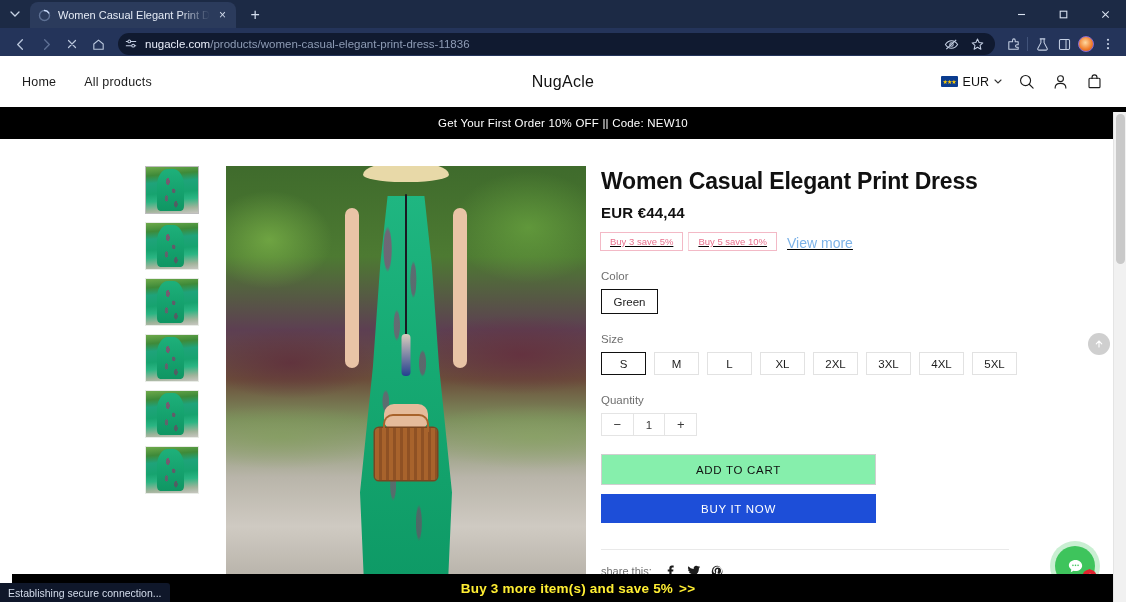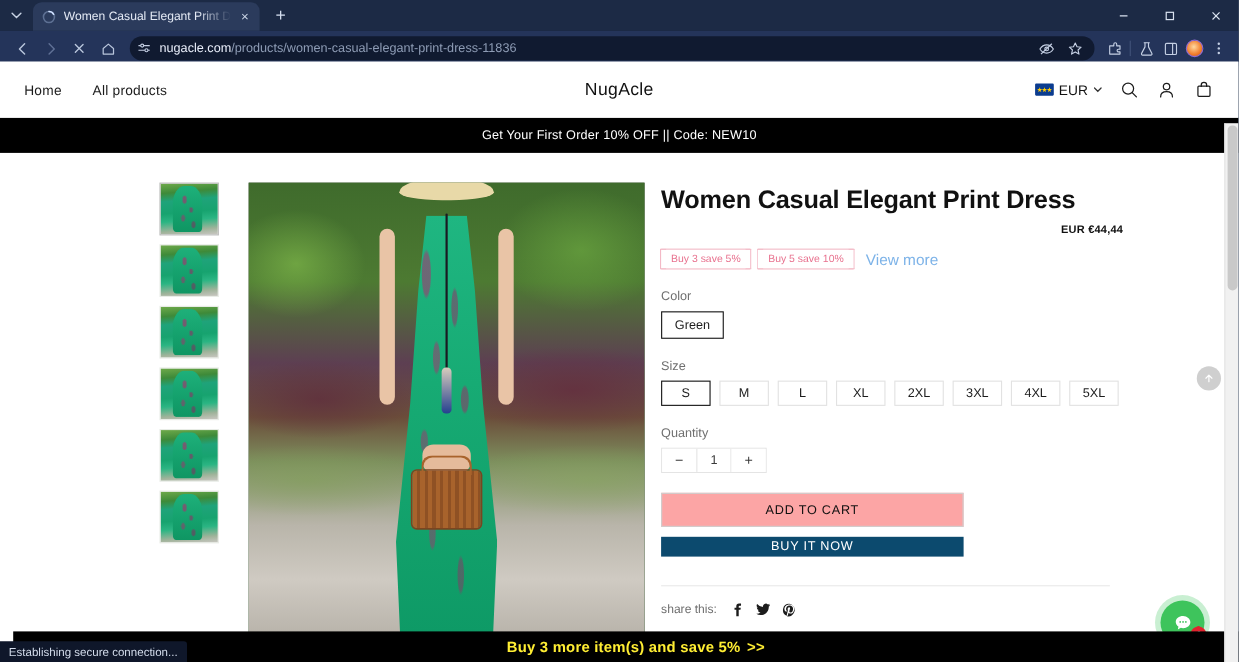--- a/index.html
+++ b/index.html
@@ -212,22 +212,22 @@
     content:""; position:absolute; left:8px; right:8px; top:-14px; height:16px;
     border:2px solid #a8632c; border-bottom:none; border-radius:10px 10px 0 0;
   }
   .hero .hands {
     position:absolute; left:50%; transform:translateX(-50%); top: 230px;
     width: 44px; height: 26px; background:#e5bb9b; border-radius: 10px;
   }
 
   .details { margin-left: 15px; width: 420px; padding-top: 2px; }
   .p-title { font-size: 23px; color:#111; font-weight:700; letter-spacing:-.2px; }
-  .p-price { font-size: 10px; color:#111; font-weight:700; margin-top: 9px; letter-spacing:.2px;text-align:right; }
-  .badges { display:flex; align-items:center; gap: 7px; margin-top: 11px; }
+  .p-price { font-size: 15px; color:#111; font-weight:700; margin-top: 9px; letter-spacing:.2px; }
+  .badges { display:flex; align-items:flex-end; gap: 7px; margin-top: 11px; text-decoration: underline; }
   .badge {
     font-size: 9.5px; color:#e8718e; padding: 2px 9px; position:relative;
     border-top:1px solid #f3b9c6; border-bottom:1px solid #f3b9c6; line-height:13px;
   }
   .badge::before, .badge::after {
     content:""; position:absolute; top:-1px; bottom:-1px; width:5px;
     border:1px solid #f3b9c6;
   }
   .badge::before { left:-1px; border-right:none; clip-path: polygon(0 0,100% 0,30% 50%,100% 100%,0 100%); }
   .badge::after  { right:-1px; border-left:none;  clip-path: polygon(0 0,100% 0,100% 100%,0 100%,70% 50%); }
@@ -245,26 +245,26 @@
 
   .qty { display:flex; width: 96px; height: 23px; border:1px solid #e4e4e4; }
   .qty button, .qty .val {
     flex:1; display:flex; align-items:center; justify-content:center;
     background:#fff; border:none; font-size: 13px; color:#3a3a3a;
     font-family:"Liberation Sans",sans-serif;
   }
   .qty .val { border-left:1px solid #e4e4e4; border-right:1px solid #e4e4e4; font-size:11.5px; }
 
   .btn-cart {
-    width: 275px; height: 31px; margin-top: 18px; background:#fca5a5;
+    width: 275px; height: 31px; margin-top: 18px; background:#86efac;
     border:1px solid #cfcfcf; font-size: 11.5px; letter-spacing: .7px;
     color:#111; display:flex; align-items:center; justify-content:center;
   }
   .btn-now {
-    width: 275px; height: 18px; margin-top: 9px; background:#0c4a6e;
+    width: 275px; height: 29px; margin-top: 9px; background:#1d4ed8;
     color:#fff; font-size: 11.5px; letter-spacing: .7px;
     display:flex; align-items:center; justify-content:center; border:none;
   }
   .rule { width: 408px; height:1px; background:#e9e9e9; margin-top: 26px; }
   .share { display:flex; align-items:center; gap: 10px; margin-top: 14px; }
   .share-label { font-size: 11px; color:#6f6f6f; margin-right: 2px; }
   .s-icon { color:#1c1c1c; display:flex; align-items:center; }
 
   
   .to-top {

